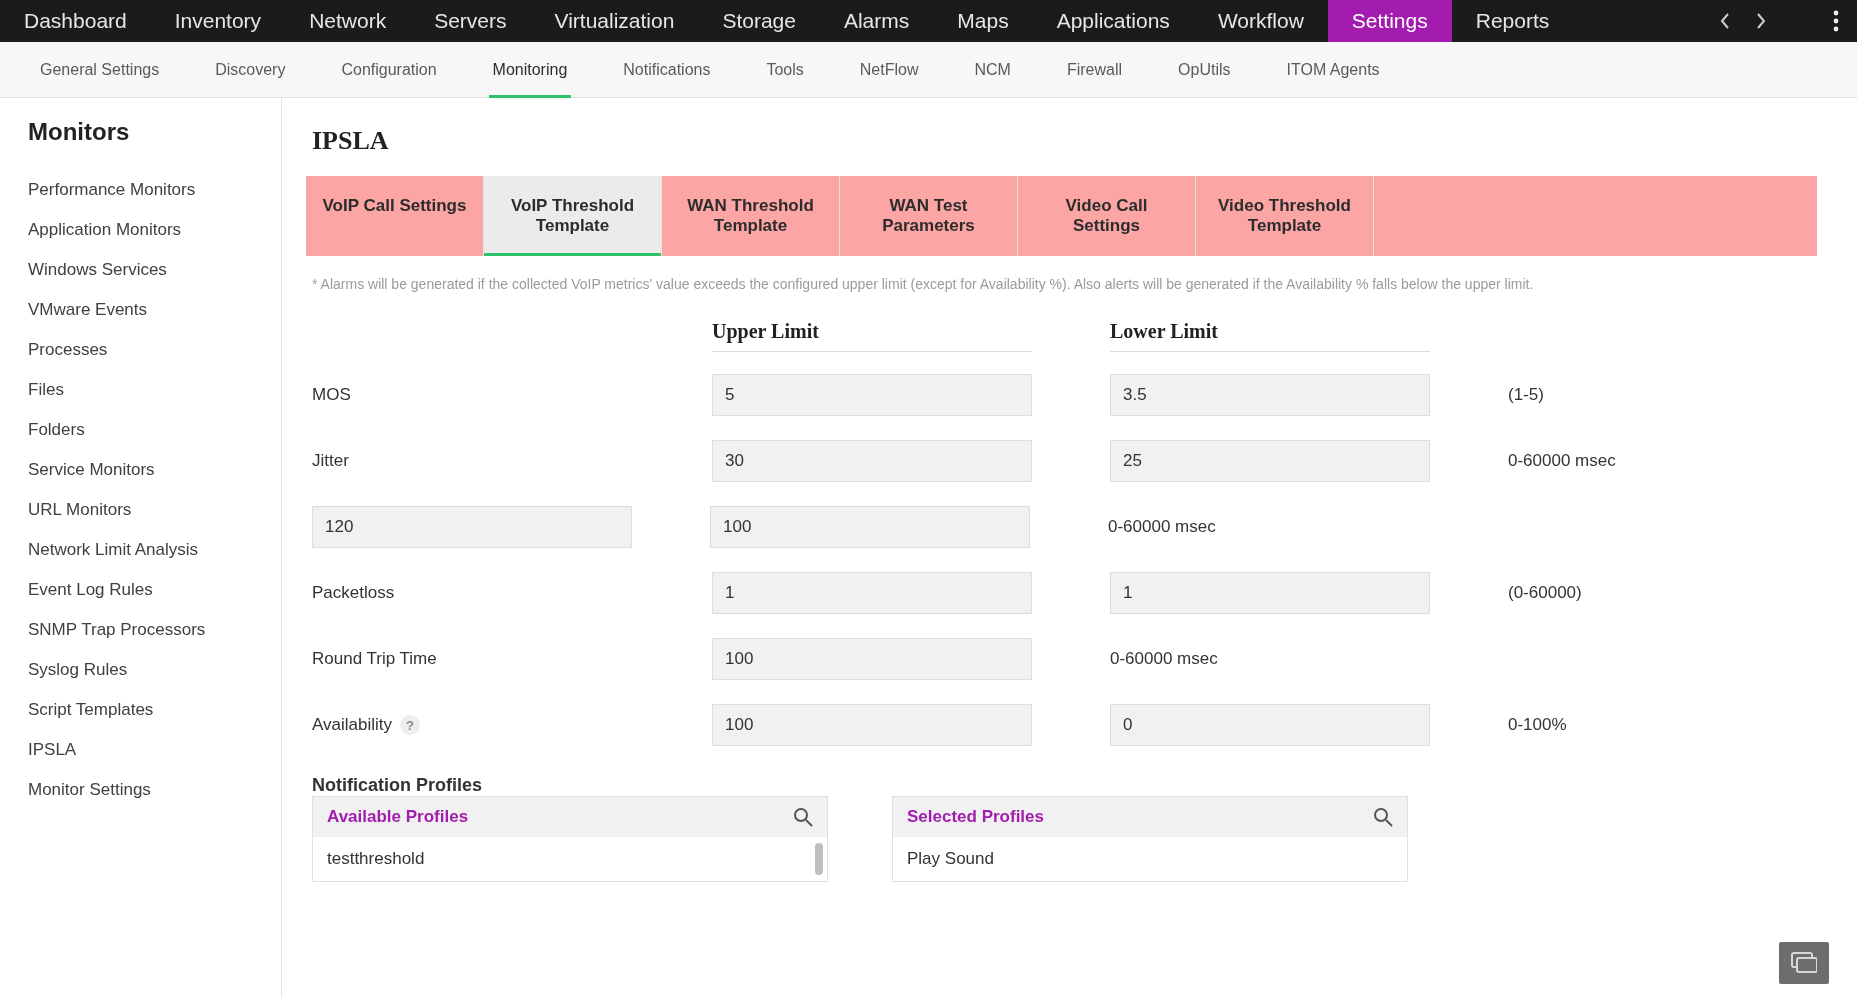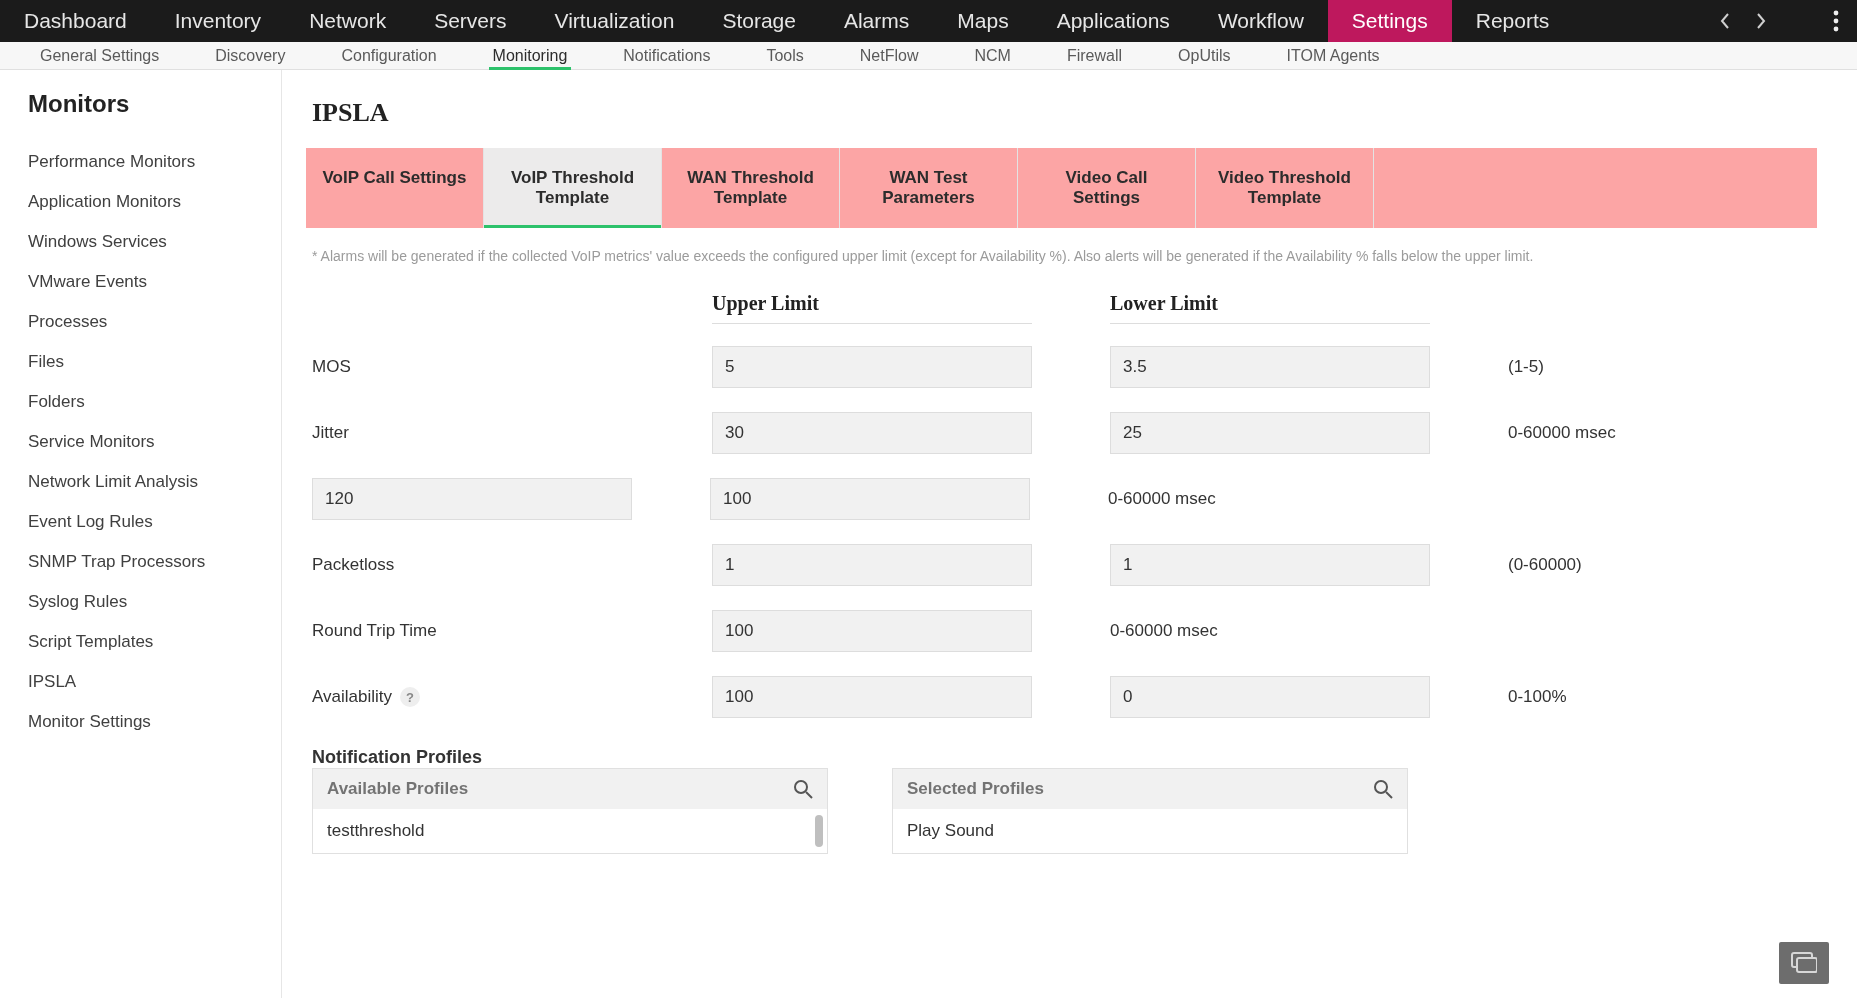--- a/index.html
+++ b/index.html
@@ -2,26 +2,26 @@
 <html><head>
 <meta charset="utf-8">
 <style>
   * { box-sizing: border-box; margin: 0; padding: 0; font-family: "Segoe UI", -apple-system, sans-serif; }
   body { background:#fff; color:#333; width:1857px; }
 
   
   .topnav { background:#1b1b1b; height:42px; display:flex; align-items:stretch; color:#fff; }
   .topnav .spacer { flex:1; }
   .topnav-item { padding:0 24px; display:flex; align-items:center; font-size:21px; cursor:pointer; color:#e6e6e6; }
-  .topnav-item.active { background:#be185d; color:#fff; }
+  .topnav-item.active { background:#a21caf; color:#fff; }
   .topnav-arrow { width:36px; display:flex; align-items:center; justify-content:center; cursor:pointer; }
   .topnav-dots  { width:42px; display:flex; align-items:center; justify-content:center; cursor:pointer; }
 
   
-  .subnav { background:#f7f7f7; border-bottom:1px solid #e0e0e0; height:28px; display:flex; align-items:stretch; padding-left:12px; }
+  .subnav { background:#f7f7f7; border-bottom:1px solid #e0e0e0; height:56px; display:flex; align-items:stretch; padding-left:12px; }
   .subnav-item { padding:0 28px; display:flex; align-items:center; font-size:16px; color:#5a5a5a; cursor:pointer; position:relative; }
   .subnav-item.active { color:#2c2c2c; }
   .subnav-item.active::after { content:""; position:absolute; left:24px; right:24px; bottom:-1px; height:3px; background:#2dc26b; }
 
   
   .page { display:flex; }
   .sidebar { width:282px; border-right:1px solid #e6e6e6; padding:20px 0 0 28px; min-height:940px; }
   .sidebar-title { font-size:24px; font-weight:700; color:#222; margin-bottom:24px; }
   .sidebar-item { font-size:17px; color:#404040; padding:10px 0; cursor:pointer; }
 
@@ -48,21 +48,21 @@
   .thr-range { font-size:17px; color:#333; }
 
   .help-badge { width:20px; height:20px; border-radius:50%; background:#eee; color:#888; font-size:13px; font-weight:600; display:inline-flex; align-items:center; justify-content:center; }
 
   
   .np-title { font-size:18px; font-weight:700; color:#333; margin-top:17px; padding-left:6px; }
   .np-desc  { font-size:15px; color:#888; padding:4px 0 14px 6px; }
   .np-desc a{ color:#4aa3e0; text-decoration:none; cursor:pointer; }
   .np-lists { display:flex; gap:64px; padding-left:6px; }
   .np-box   { width:516px; border:1px solid #e0e0e0; }
-  .np-box-head { background:#f1f1f1; display:flex; align-items:center; justify-content:space-between; padding:10px 14px; font-size:17px; font-weight:600; color:#737373; }
+  .np-box-head { background:#f1f1f1; display:flex; align-items:center; justify-content:space-between; padding:10px 14px; font-size:17px; font-weight:600; color:#a21caf; }
   .np-box-body { padding:12px 14px; font-size:17px; position:relative; }
   .np-box-body .scrollhint { position:absolute; right:4px; top:6px; bottom:6px; width:8px; background:#bfbfbf; border-radius:4px; }
 
   .float-chat { position:fixed; right:28px; bottom:14px; width:50px; height:42px; background:#6d6d6d; border-radius:2px; display:flex; align-items:center; justify-content:center; cursor:pointer; }
 
   svg { display:block; }
 </style>
 </head>
 <body>
 
@@ -121,20 +121,21 @@
     <div class="sidebar-title">Monitors</div>
     <div id="sidebar-items">
         <div class="sidebar-item">Performance Monitors</div>
         <div class="sidebar-item">Application Monitors</div>
         <div class="sidebar-item">Windows Services</div>
         <div class="sidebar-item">VMware Events</div>
         <div class="sidebar-item">Processes</div>
         <div class="sidebar-item">Files</div>
         <div class="sidebar-item">Folders</div>
         <div class="sidebar-item">Service Monitors</div>
+        <div class="sidebar-item">URL Monitors</div>
         <div class="sidebar-item">Network Limit Analysis</div>
         <div class="sidebar-item">Event Log Rules</div>
         <div class="sidebar-item">SNMP Trap Processors</div>
         <div class="sidebar-item">Syslog Rules</div>
         <div class="sidebar-item">Script Templates</div>
         <div class="sidebar-item">IPSLA</div>
         <div class="sidebar-item">Monitor Settings</div>
       </div>
   </div>
 

